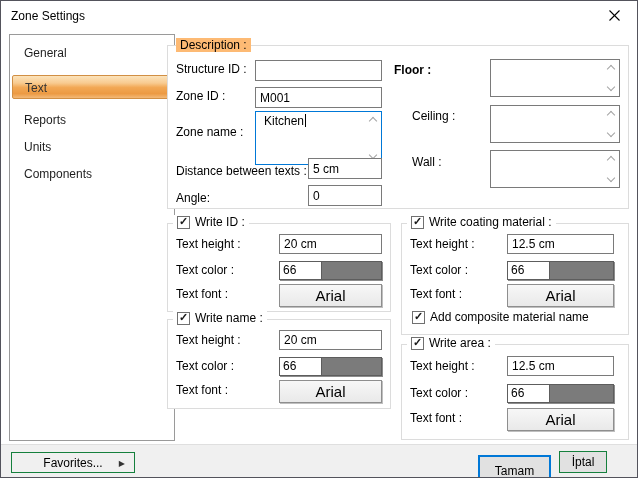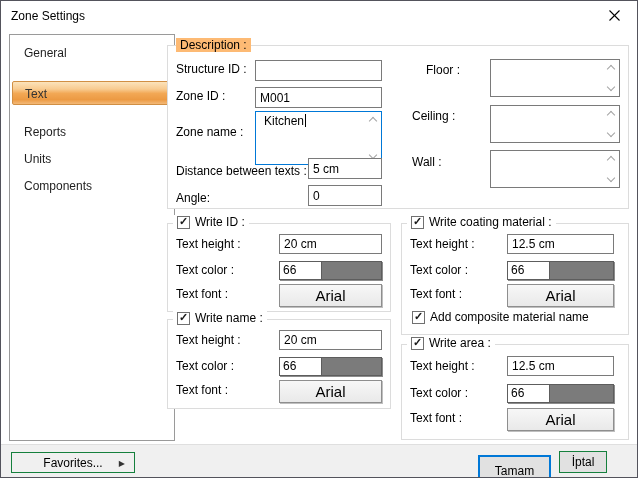--- a/index.html
+++ b/index.html
@@ -10,21 +10,21 @@
     font-family:"Liberation Sans", sans-serif;font-size:12px;color:#000;
   }
   
   .titlebar{position:absolute;left:0;top:0;width:100%;height:30px;background:#fff;}
   .title{position:absolute;left:10px;top:8px;font-size:12px;color:#000;}
   .close-btn{position:absolute;right:0;top:0;width:45px;height:29px;display:flex;align-items:center;justify-content:center;}
   
   .sidebar{position:absolute;left:8px;top:33px;width:166px;height:407px;background:#fff;border:1px solid #9a9a9a;padding-top:5px;}
   .side-item{position:relative;height:27px;line-height:27px;padding-left:14px;color:#1e1e1e;cursor:default;}
   .side-item.selected{
-    margin:14px 2px;height:24px;line-height:24px;padding-left:12px;border-radius:2px;
+    margin:8px 2px;height:24px;line-height:24px;padding-left:12px;border-radius:2px;
     border:1px solid #d18f44;
     background:linear-gradient(180deg,#fce3bb 0%,#f8cb90 32%,#f2a855 52%,#ec9a43 80%,#f3b978 100%);
     color:#333;
   }
   
   .group{position:absolute;border:1px solid #dcdcdc;background:#fff;}
   .glegend{position:absolute;top:-8px;left:8px;background:#fdba74;padding:0 4px;white-space:nowrap;}
   .glegend-check{position:absolute;top:-9px;left:5px;background:#fff;padding:0 4px;display:flex;align-items:center;gap:5px;white-space:nowrap;}
   .lbl{position:absolute;white-space:nowrap;color:#000;}
   .txt{position:absolute;border:1px solid #7a7a7a;background:#fff;font-family:"Liberation Sans",sans-serif;font-size:12px;padding:2px 4px;color:#000;outline:none;}
@@ -89,21 +89,21 @@
       <i class="chev up"></i>
       <i class="chev down"></i>
     </div>
 
     <span class="lbl" style="left:8px;top:118px;">Distance between texts :</span>
     <input class="txt" style="left: 140px; top: 112px; width: 74px; height: 21px;" value="5 cm">
 
     <span class="lbl" style="left:8px;top:145px;">Angle:</span>
     <input class="txt" style="left: 140px; top: 139px; width: 74px; height: 21px;" value="0">
 
-    <span class="lbl" style="left:258px;top:17px;">Floor :</span>
+    <span class="lbl" style="left:226px;top:17px;font-weight:bold;">Floor :</span>
     <div class="mlbox" style="left:322px;top:13px;width:130px;height:38px;">
       <i class="chev up"></i>
       <i class="chev down"></i>
     </div>
 
     <span class="lbl" style="left:244px;top:63px;">Ceiling :</span>
     <div class="mlbox" style="left:322px;top:59px;width:130px;height:38px;">
       <i class="chev up"></i>
       <i class="chev down"></i>
     </div>

